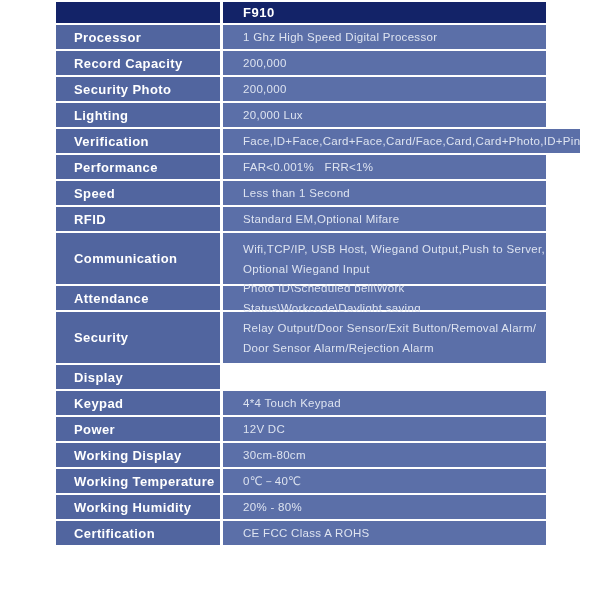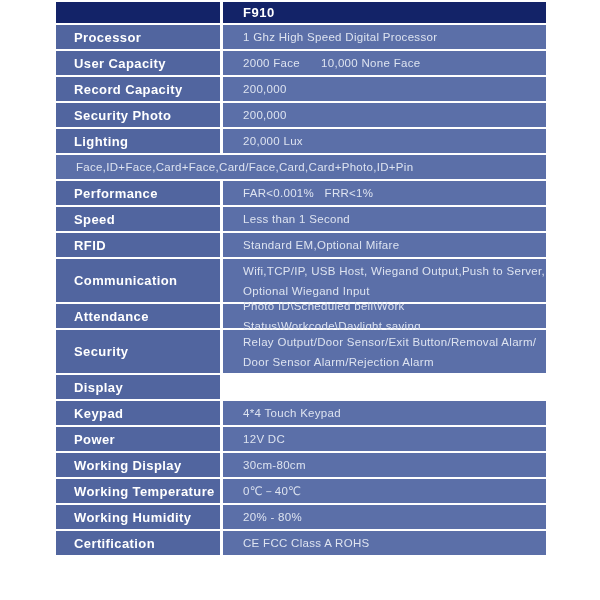--- a/index.html
+++ b/index.html
@@ -29,21 +29,21 @@
     width:490px;
     display:flex;
     flex-direction:column;
     row-gap:2px;
   }
   .row{
     display:flex;
     column-gap:3px;
     height:24px;
   }
-  .row.tall{height:43px;}
+  .row.tall{height:51px;}
   .row.header{height:21px;}
   .cell{
     display:flex;
     align-items:center;
     box-sizing:border-box;
   }
   .cell.label{
     width:164px;
     flex:0 0 164px;
     background:var(--label-bg);
@@ -84,41 +84,38 @@
     <div class="row header">
       <div class="cell label"></div>
       <div class="cell value">F910</div>
     </div>
 
     <div class="row">
       <div class="cell label">Processor</div>
       <div class="cell value">1 Ghz High Speed Digital Processor</div>
     </div>
 
-    <div class="row">
-      <div class="cell label">User Capacity</div>
-      <div class="cell value">2000 Face      10,000 None Face</div>
-    </div>
 
     <div class="row">
       <div class="cell label">Record Capacity</div>
       <div class="cell value">200,000</div>
     </div>
 
     <div class="row">
       <div class="cell label">Security Photo</div>
       <div class="cell value">200,000</div>
     </div>
 
     <div class="row">
       <div class="cell label">Lighting</div>
       <div class="cell value">20,000 Lux</div>
     </div>
 
     <div class="row">
+      <div class="cell label">Verification</div>
       <div class="cell value">Face,ID+Face,Card+Face,Card/Face,Card,Card+Photo,ID+Pin</div>
     </div>
 
     <div class="row">
       <div class="cell label">Performance</div>
       <div class="cell value">FAR&lt;0.001%   FRR&lt;1%</div>
     </div>
 
     <div class="row">
       <div class="cell label">Speed</div>

